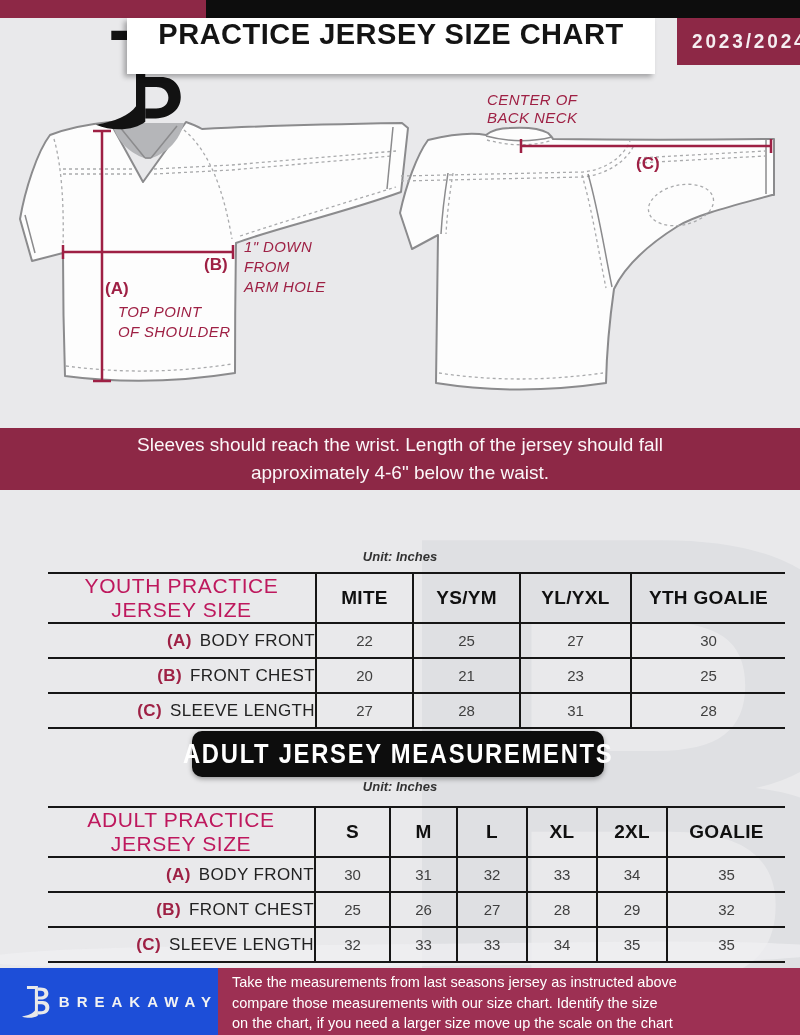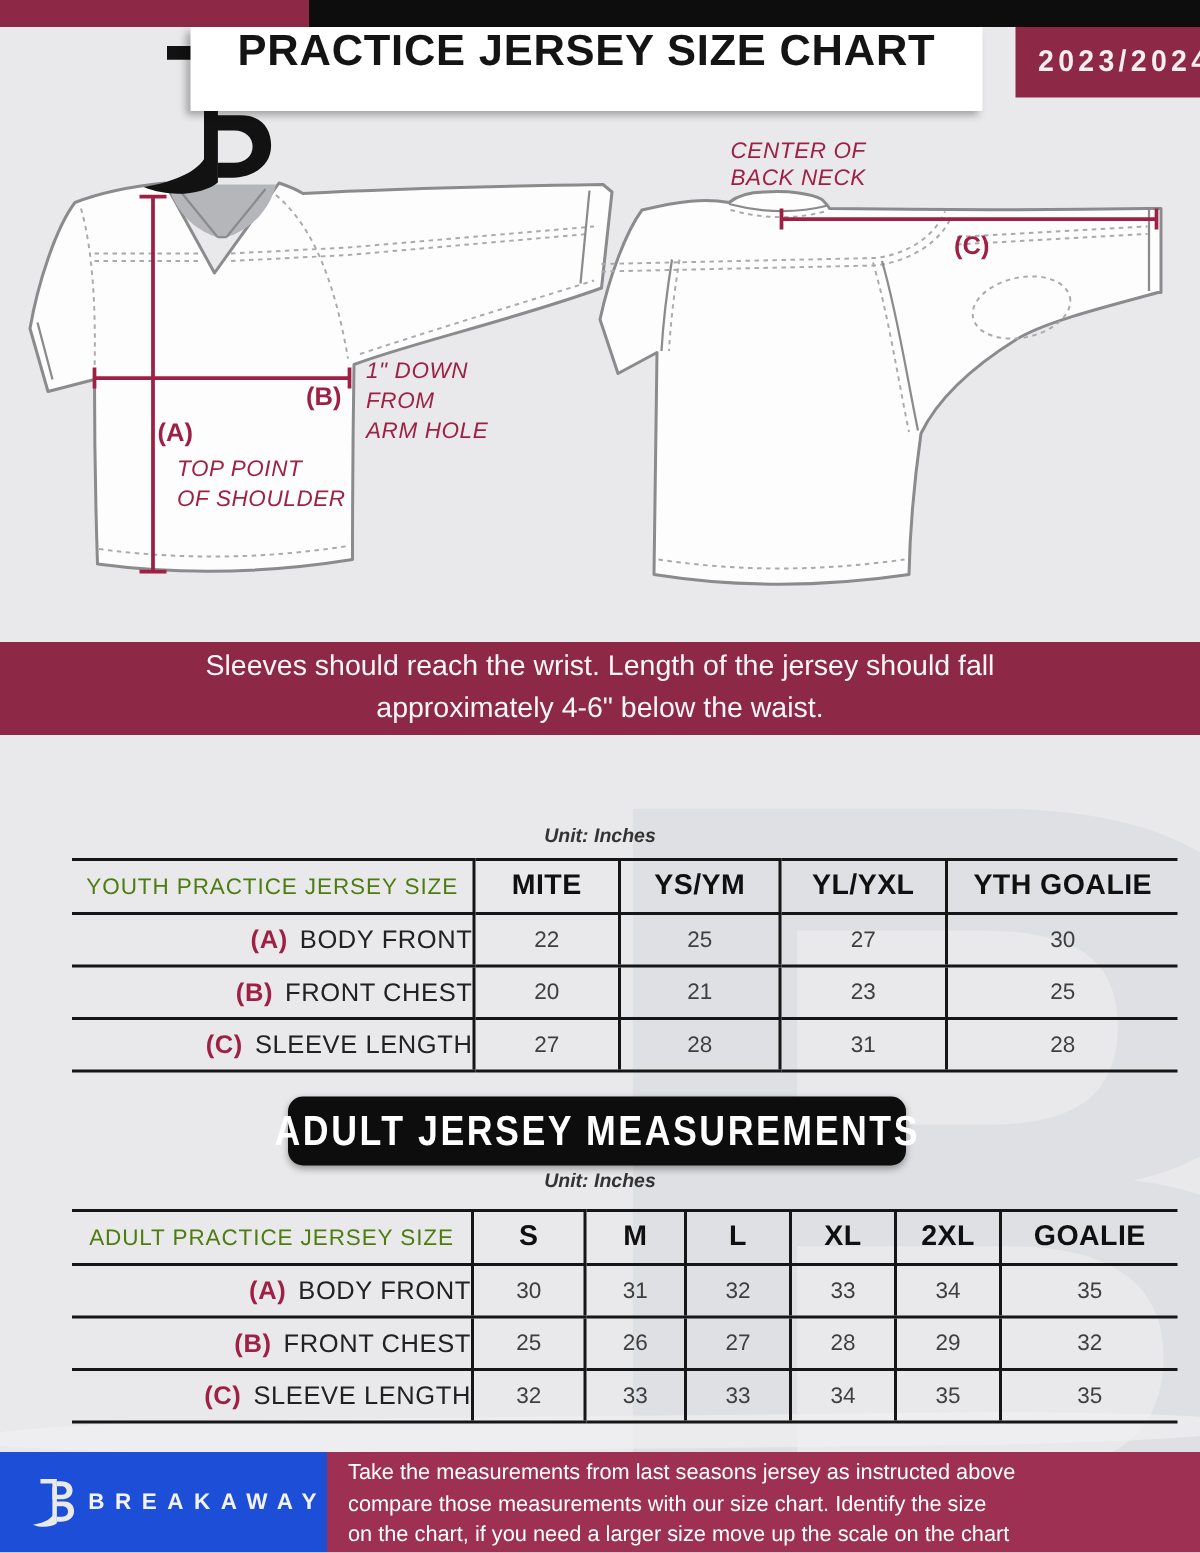--- a/index.html
+++ b/index.html
@@ -64,21 +64,21 @@
   
   .meas-table { border-collapse:collapse; table-layout:fixed; z-index:1; background:transparent; }
   .meas-table.youth { left:48px; top:572px; width:737px; }
   .meas-table.adult { left:48px; top:806px; width:737px; }
   .meas-table th, .meas-table td {
     border-top:2.5px solid #161616; border-bottom:2.5px solid #161616;
     height:35px; text-align:center; vertical-align:middle; color:#3f3f3f; font-size:15px;
   }
   .meas-table th { height:36px; }
   .meas-table th.size { font-weight:bold; color:#101010; font-size:19px; letter-spacing:0.3px; }
-  .meas-table th.lblhead { font-weight:500; color:#4d7c0f; font-size:15px; letter-spacing:0.6px; }
+  .meas-table th.lblhead { font-weight:500; color:#be185d; font-size:21px; letter-spacing:0.6px; }
   .meas-table td + td, .meas-table th + th { border-left:2px solid #161616; }
   .meas-table td.lbl { text-align:right; padding-left:24px; color:#222; font-size:17px; font-weight:500; letter-spacing:0.4px; }
   .meas-table td.lbl .key { color:#9e2044; font-weight:bold; margin-right:8px; font-size:17px; }
 
   
   .footer-black {
     left:0; top:968px; width:218px; height:67px; background:#1d4ed8; z-index:2;
     display:flex; align-items:center; padding-left:20px;
   }
   .footer-brand { color:#f2f2f2; font-size:15px; font-weight:bold; letter-spacing:7px; margin-left:9px; white-space:nowrap; }

